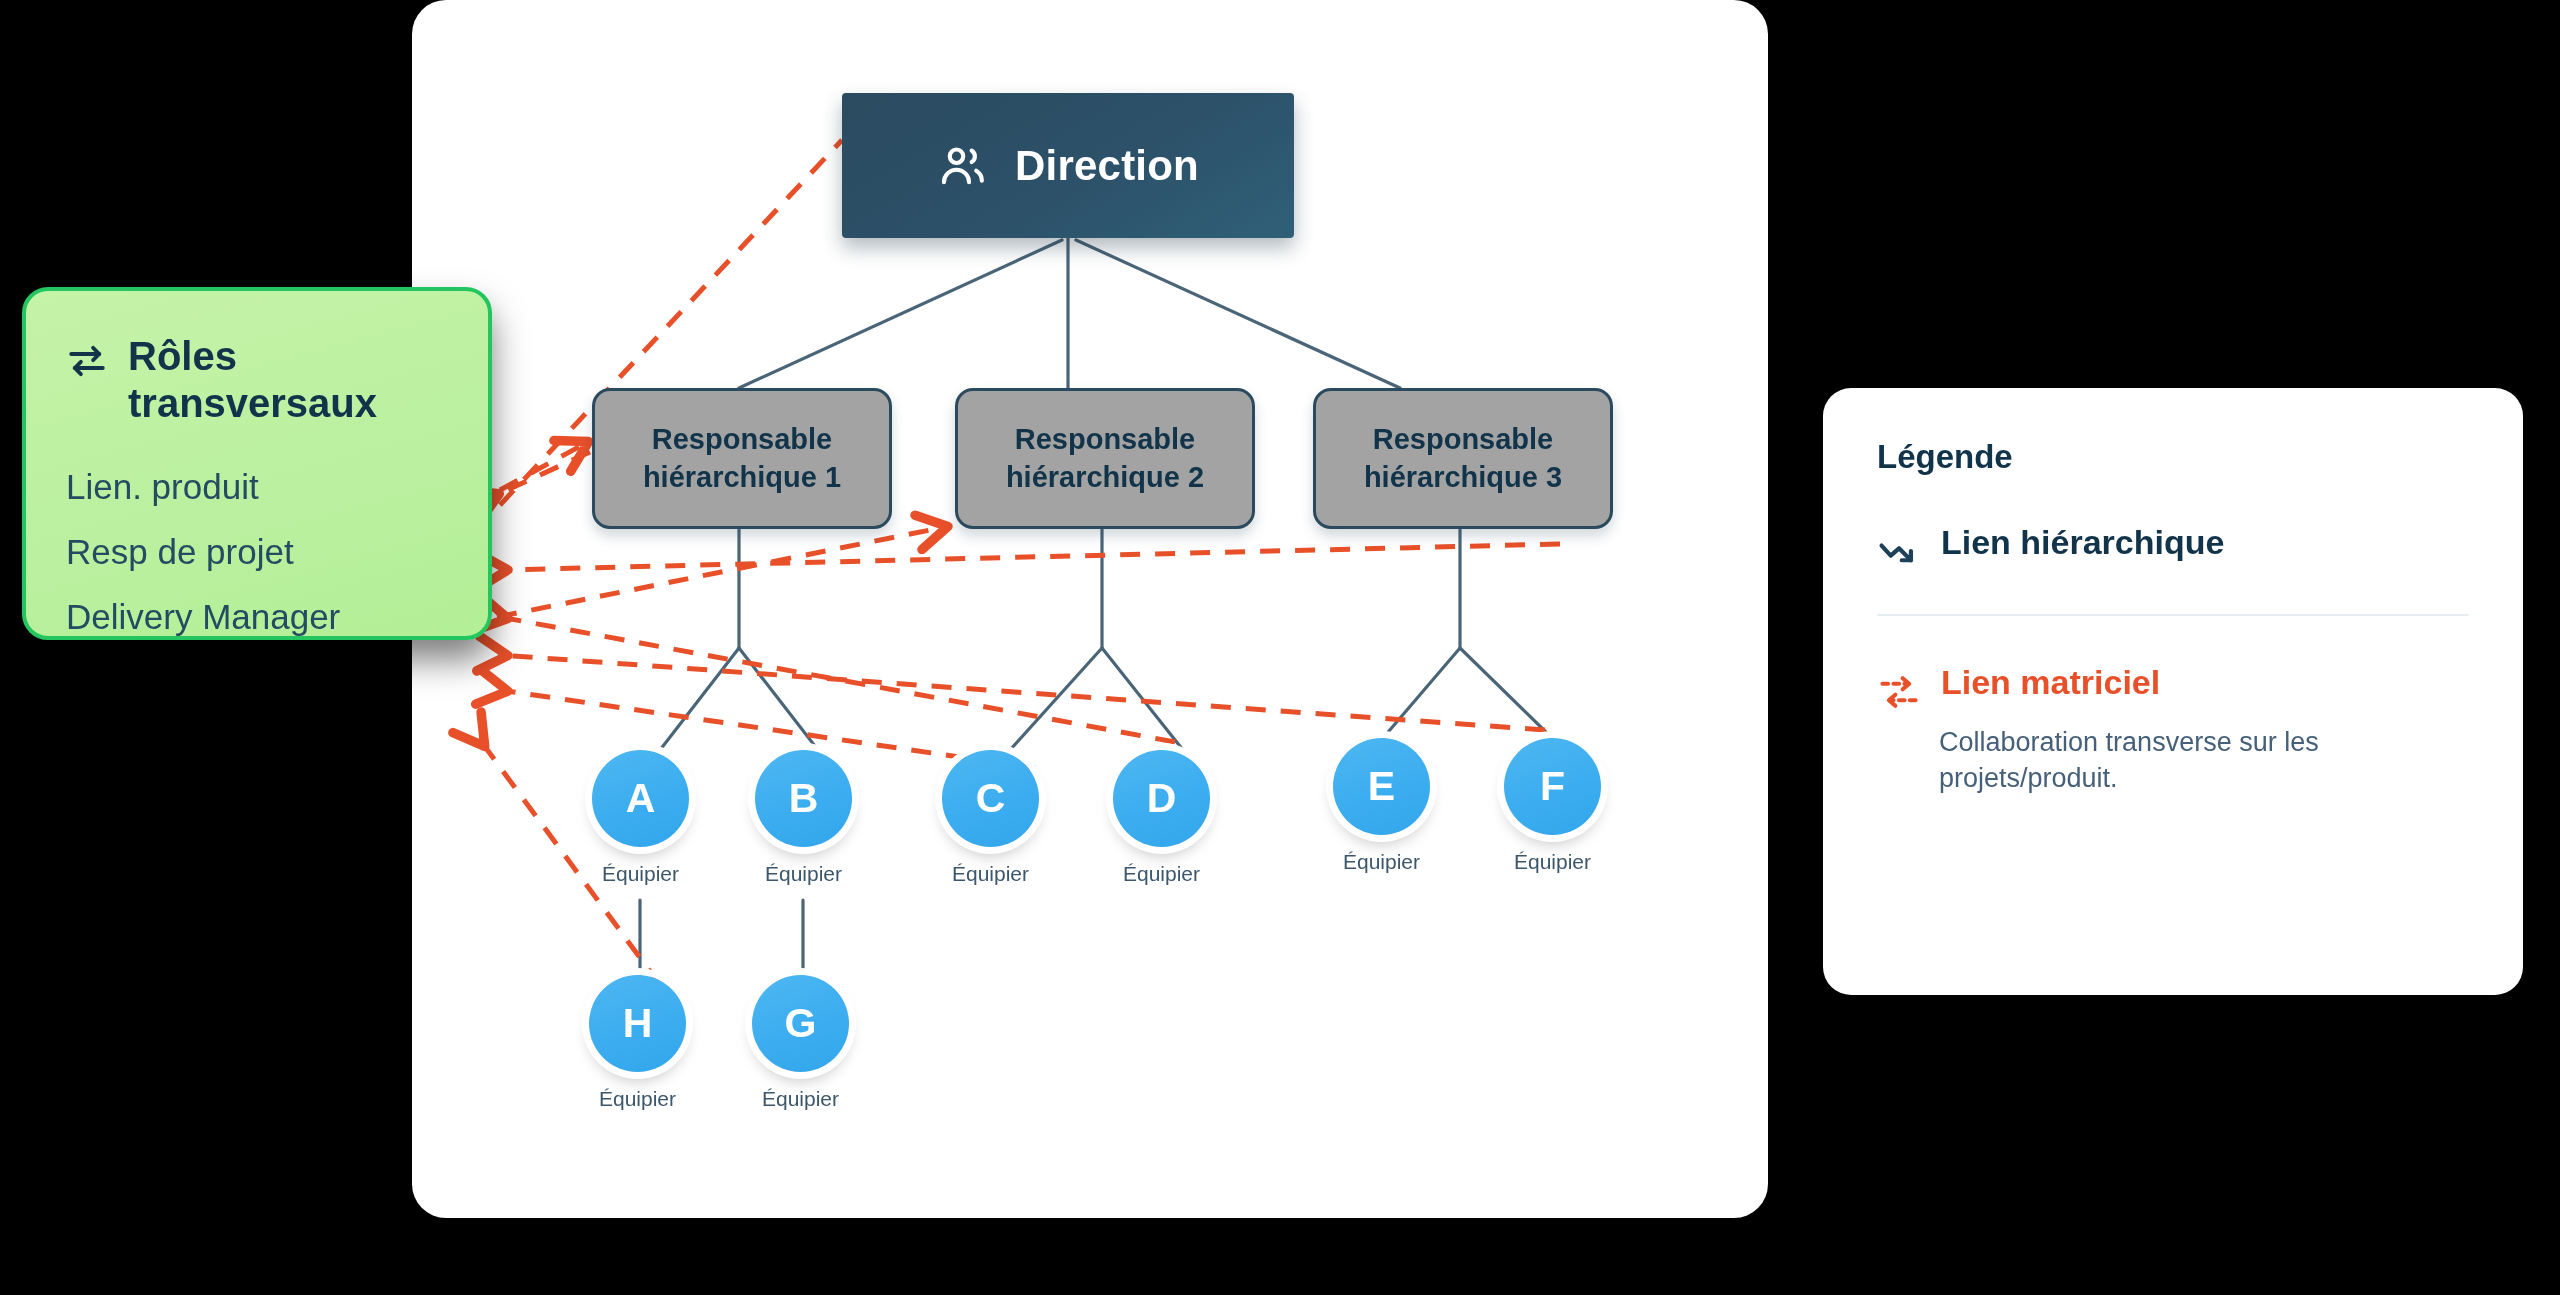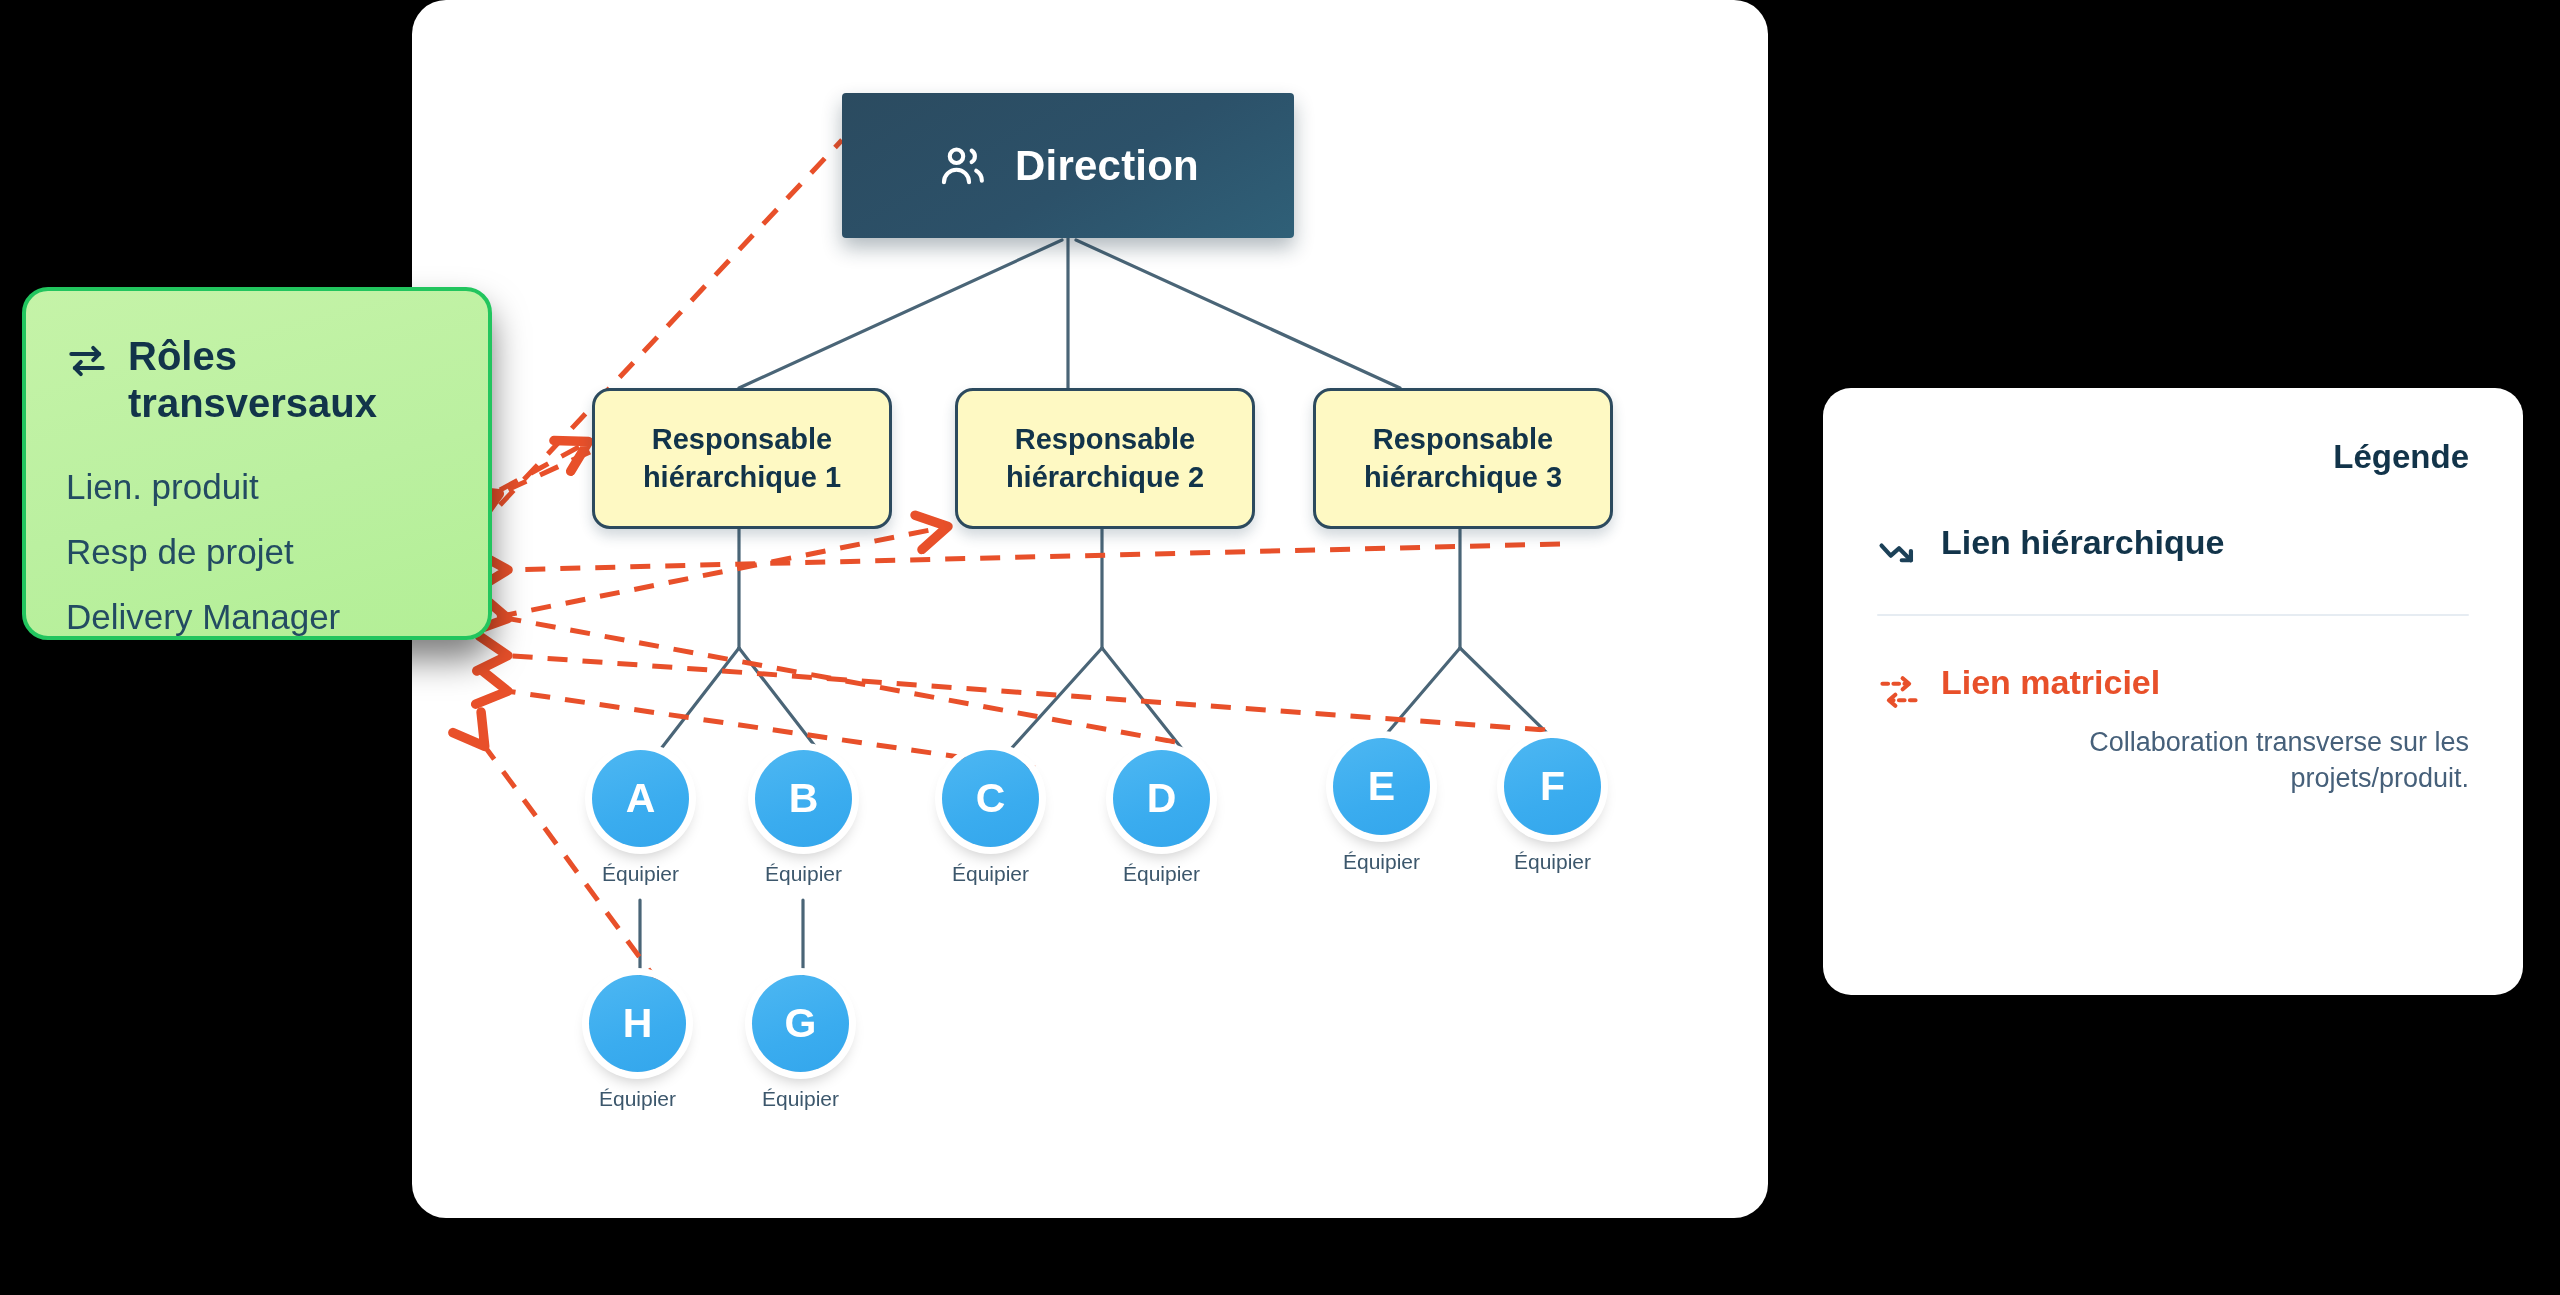--- a/index.html
+++ b/index.html
@@ -27,21 +27,21 @@
     box-shadow:0 10px 20px rgba(20,45,60,.32);
     display:flex;align-items:center;justify-content:center;gap:26px;
   }
   .direction-label{
     color:#fff;font-size:42px;font-weight:bold;letter-spacing:.2px;
   }
   .direction-icon{width:52px;height:52px;display:block;}
 
   
   .mgr-node{
-    position:absolute;width:294px;height:135px;background:#fef9c3;
+    position:absolute;width:294px;height:135px;background:#a3a3a3;
     border:3px solid #2c4a5e;border-radius:18px;
     box-shadow:0 7px 13px rgba(30,60,80,.20);
     display:flex;flex-direction:column;align-items:center;justify-content:center;
     color:#12344a;font-size:29px;font-weight:bold;line-height:1.30;text-align:center;
   }
   .mgr-1{left:592px;top:388px;}
   .mgr-2{left:955px;top:388px;}
   .mgr-3{left:1313px;top:388px;}
   .mgr-node span{display:block;}
 
@@ -76,21 +76,21 @@
   .cross-list{margin-top:42px;}
   .cross-item{
     color:#234b62;font-size:35px;line-height:1.0;margin-bottom:30px;
   }
 
   
   .legend-card{
     position:absolute;left:1823px;top:388px;width:700px;height:607px;
     background:#fff;border-radius:28px;
     box-shadow:0 24px 42px rgba(0,0,0,.52);
-    padding:50px 54px;box-sizing:border-box;text-align:right;
+    padding:50px 54px;box-sizing:border-box;
   }
   .legend-title{color:#12344a;font-size:33px;font-weight:bold;}
   .legend-block{margin-top:48px;}
   .legend-row{display:flex;align-items:flex-start;gap:20px;}
   .legend-ico{width:44px;height:44px;flex:0 0 auto;margin-top:6px;}
   .legend-name{font-size:34px;font-weight:bold;line-height:1.1;}
   .legend-name.hier{color:#12344a;}
   .legend-name.matrix{color:#e8502a;}
   .legend-desc{
     margin-left:62px;margin-top:10px;color:#46607a;font-size:27px;line-height:1.34;

